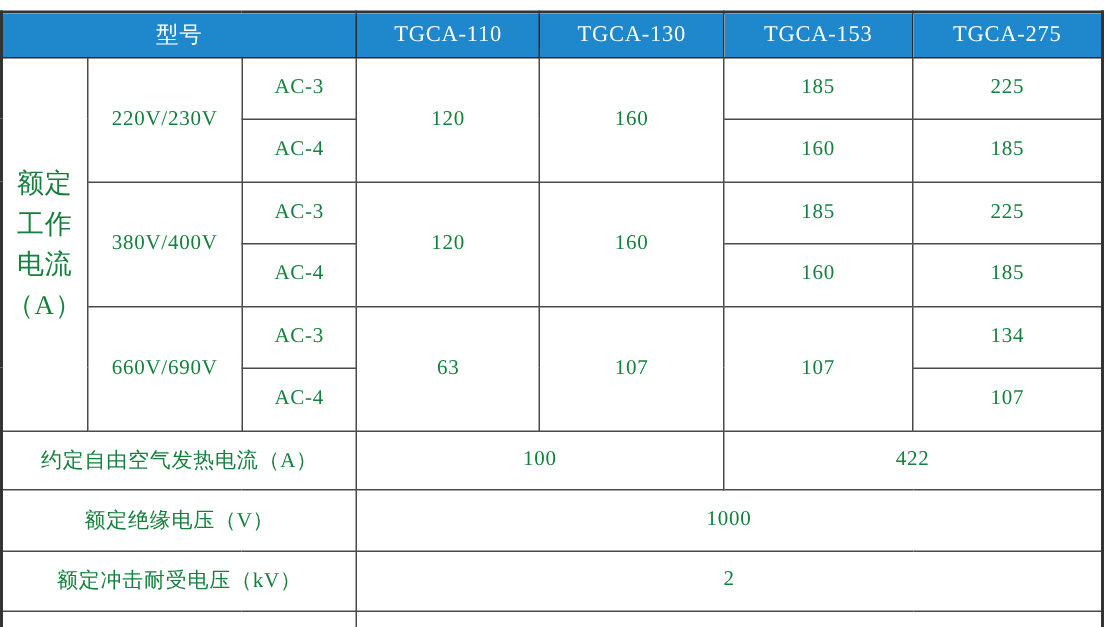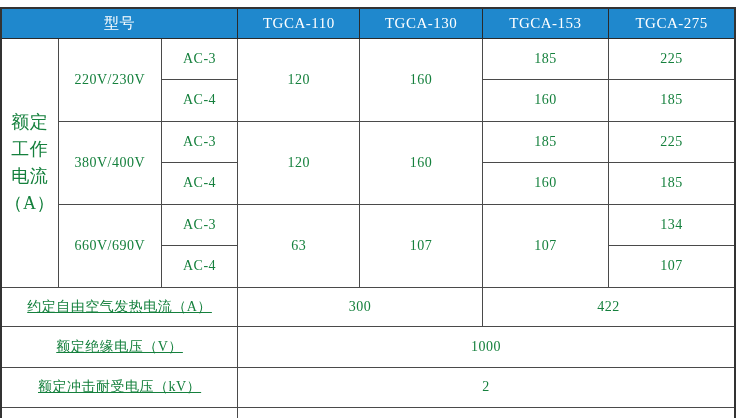--- a/index.html
+++ b/index.html
@@ -39,21 +39,20 @@
     color: #ffffff;
     font-size: 15px;
     border-color: #2a2a2a;
   }
   td.vlabel div {
     line-height: 27px;
     font-size: 18px;
   }
   td.label-cell {
     font-size: 15px;
-    text-decoration: underline;
   }
 </style>
 </head>
 <body>
 
 <div class="page">
   <table class="spec">
     <colgroup>
       <col style="width:57px">
         <col style="width:103px">
@@ -115,21 +114,21 @@
       <td rowspan="2">107</td>
       <td>134</td>
     </tr>
     <tr style="height:42px">
       <td>AC-4</td>
       <td>107</td>
     </tr>
 
     <tr style="height:39px">
       <td class="label-cell" colspan="3">约定自由空气发热电流（A）</td>
-      <td colspan="2">300</td>
+      <td colspan="2">100</td>
       <td colspan="2">422</td>
     </tr>
     <tr style="height:41px">
       <td class="label-cell" colspan="3">额定绝缘电压（V）</td>
       <td colspan="4">1000</td>
     </tr>
     <tr style="height:40px">
       <td class="label-cell" colspan="3">额定冲击耐受电压（kV）</td>
       <td colspan="4">2</td>
     </tr>

